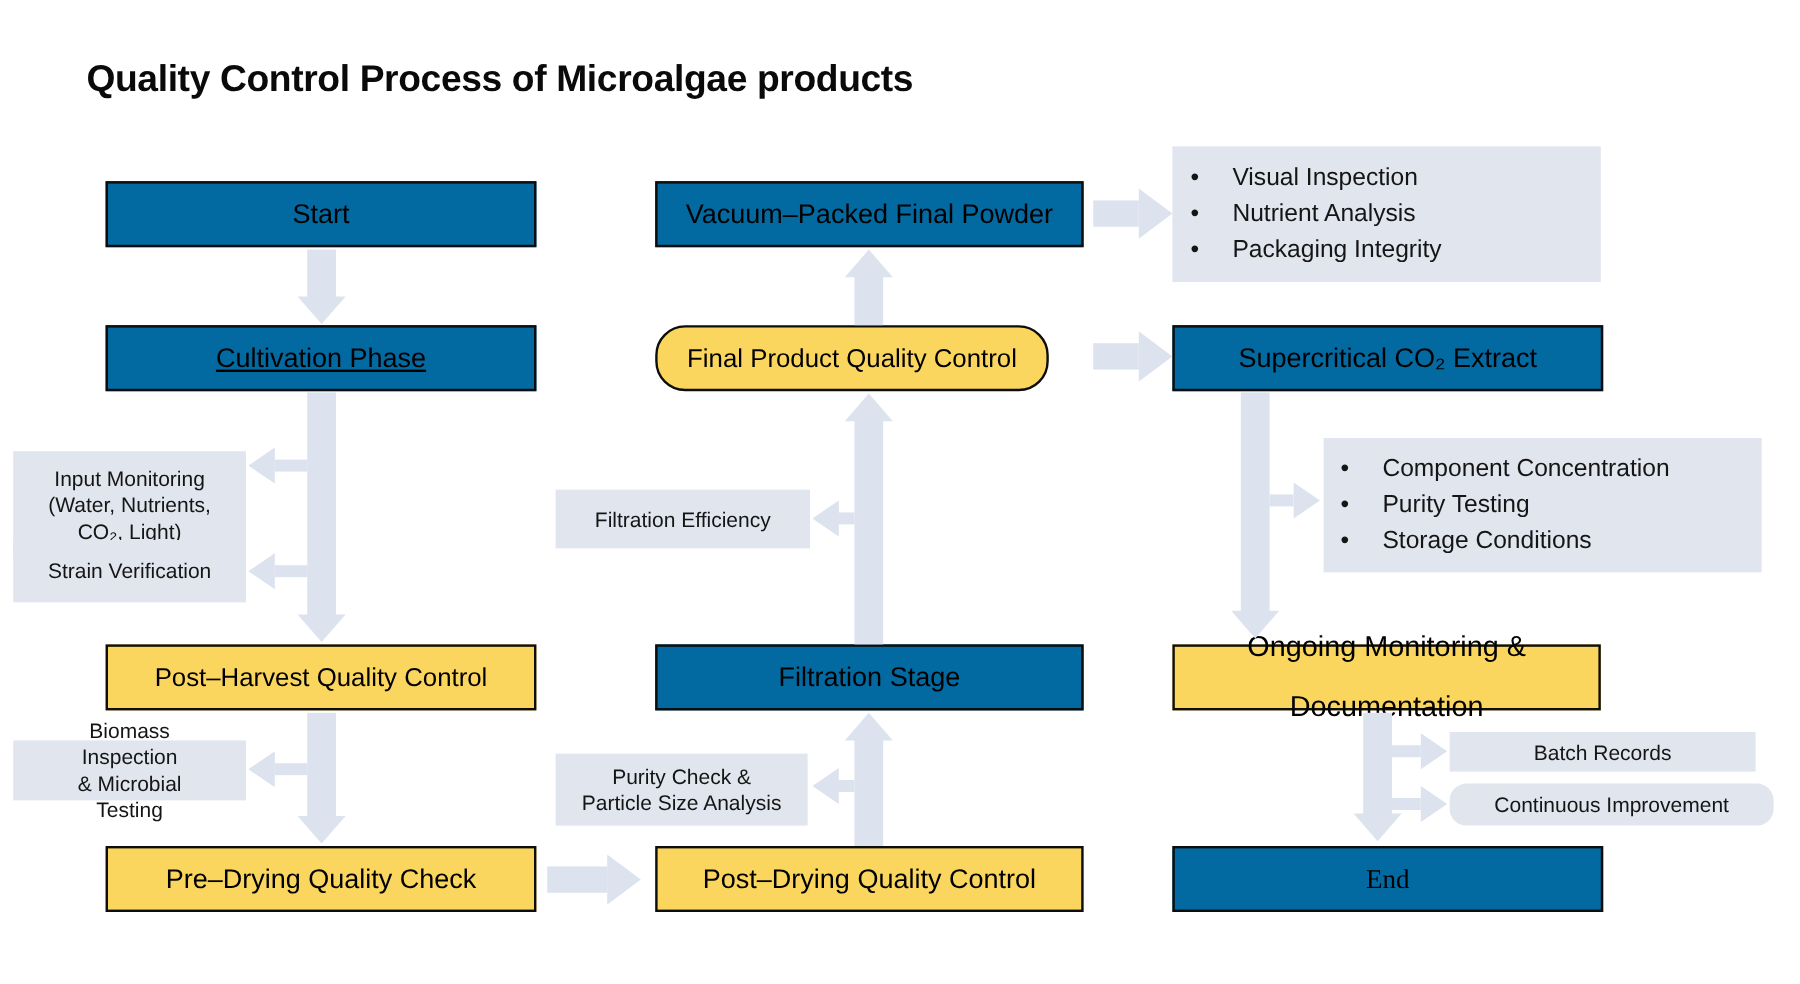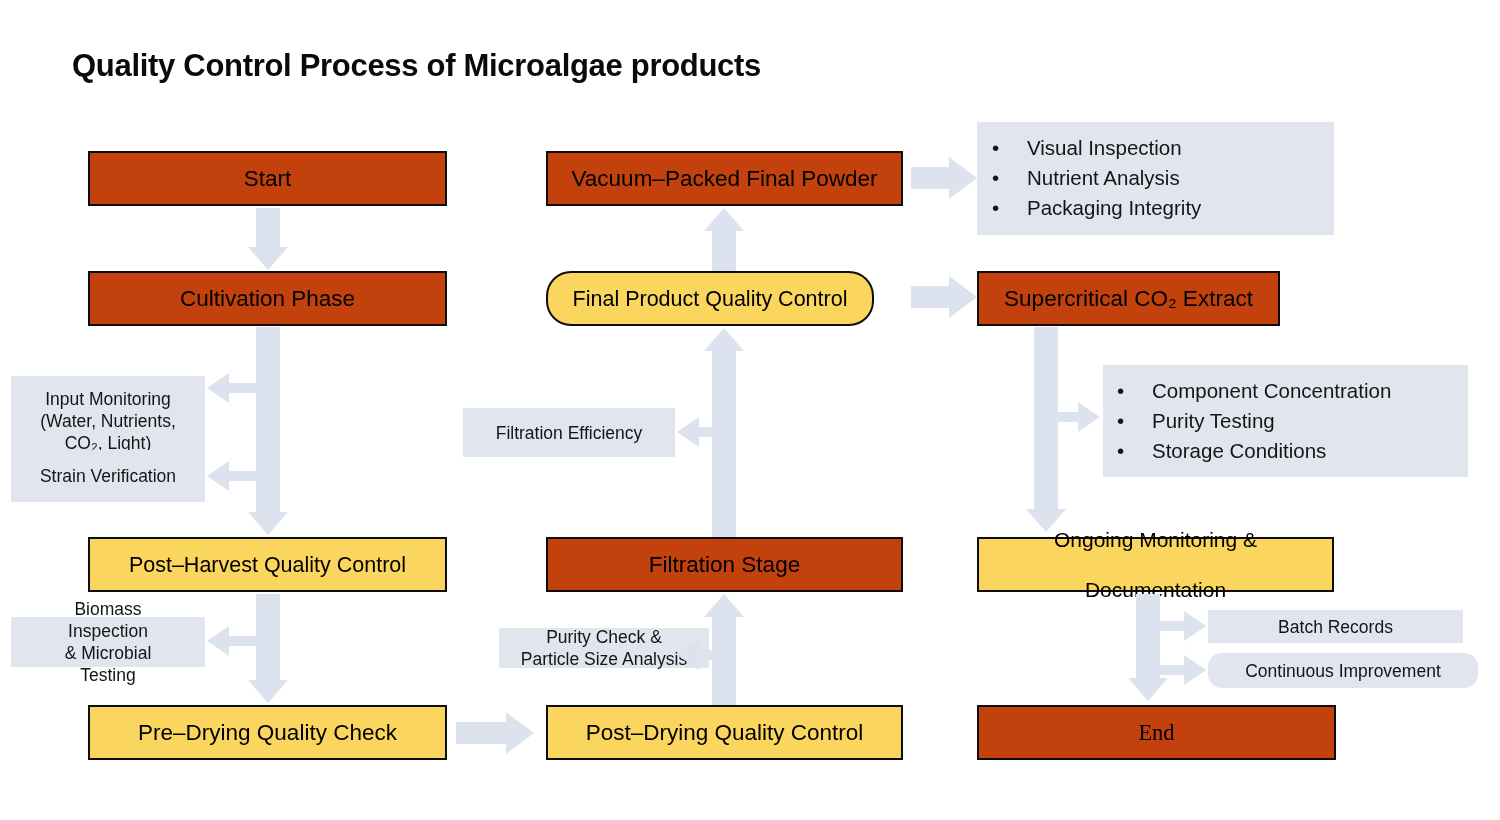--- a/index.html
+++ b/index.html
@@ -13,27 +13,27 @@
     background:#fff;
     width:1500px; height:820px; overflow:hidden;
   }
   .canvas { position:relative; width:1500px; height:820px; background:#fff; }
   .title {
     position:absolute; left:72px; top:48px;
     font-size:31px; font-weight:700; letter-spacing:-0.3px; color:#0a0a0a;
     white-space:nowrap;
   }
   .box {
-    position:absolute; border:2.5px solid #0d0d0d; background:#c2410c;
+    position:absolute; border:2.5px solid #0d0d0d; background:#0369a1;
     display:flex; flex-direction:column; align-items:center; justify-content:center;
     text-align:center; font-size:22.5px; color:#000; line-height:26px;
     white-space:nowrap;
   }
   .box.yellow { background:var(--highlight); }
-  .box.twoline { font-size:21px; line-height:26px;gap:24px; }
+  .box.twoline { font-size:24px; line-height:26px;gap:24px; }
   .note {
     position:absolute; background:var(--note);
     display:flex; flex-direction:column; align-items:center; justify-content:center;
     text-align:center; font-size:17.5px; line-height:22px; color:#151515;
     white-space:nowrap; overflow:visible;
   }
   .bullets {
     position:absolute; background:var(--note);
     font-size:20.5px; color:#151515; padding:11px 0 0 15px;
   }
@@ -49,21 +49,21 @@
 </style>
 </head>
 <body>
 
 <div class="canvas">
 
   <div class="title">Quality Control Process of Microalgae products</div>
 
   <div class="box" style="left:88px; top:151px; width:359px; height:55px;">Start</div>
 
-  <div class="box" style="left:88px; top:271px; width:359px; height:55px;">Cultivation Phase</div>
+  <div class="box" style="left:88px; top:271px; width:359px; height:55px;text-decoration:underline;">Cultivation Phase</div>
 
   <div class="box yellow" style="left:88px; top:537px; width:359px; height:55px; font-size:21.5px;">Post–Harvest Quality Control</div>
 
   <div class="box yellow" style="left:88px; top:705px; width:359px; height:55px;">Pre–Drying Quality Check</div>
 
   <div class="note" style="left:11px; top:344px; width:194px; height:90px;margin-top:32px;">
     <span>Input Monitoring</span>
     <span>(Water, Nutrients,</span>
     <span>CO₂, Light)</span>
   </div>
@@ -84,41 +84,41 @@
   <div class="box yellow" style="left:546px; top:271px; width:328px; height:55px; font-size:21.5px;border-radius:25px;">Final Product Quality Control</div>
 
   <div class="box" style="left:546px; top:537px; width:357px; height:55px;">Filtration Stage</div>
 
   <div class="box yellow" style="left:546px; top:705px; width:357px; height:55px;">Post–Drying Quality Control</div>
 
   <div class="note" style="left:463px; top:408px; width:212px; height:49px;">
     <span>Filtration Efficiency</span>
   </div>
 
-  <div class="note" style="left:463px; top:628px; width:210px; height:40px;margin-left:36px;">
+  <div class="note" style="left:463px; top:628px; width:210px; height:60px;">
     <span>Purity Check &amp;</span>
     <span>Particle Size Analysis</span>
   </div>
 
   <div class="bullets" style="left:977px; top:122px; width:357px; height:113px;">
     <div class="row">
       <span class="dot">•</span>
       <span>Visual Inspection</span>
     </div>
     <div class="row">
       <span class="dot">•</span>
       <span>Nutrient Analysis</span>
     </div>
     <div class="row">
       <span class="dot">•</span>
       <span>Packaging Integrity</span>
     </div>
   </div>
 
-  <div class="box" style="left:977px; top:271px; width:303px; height:55px;">Supercritical CO₂ Extract</div>
+  <div class="box" style="left:977px; top:271px; width:359px; height:55px;">Supercritical CO₂ Extract</div>
 
   <div class="bullets" style="left:1103px; top:365px; width:365px; height:112px; padding-left:14px;">
     <div class="row">
       <span class="dot">•</span>
       <span>Component Concentration</span>
     </div>
     <div class="row">
       <span class="dot">•</span>
       <span>Purity Testing</span>
     </div>

